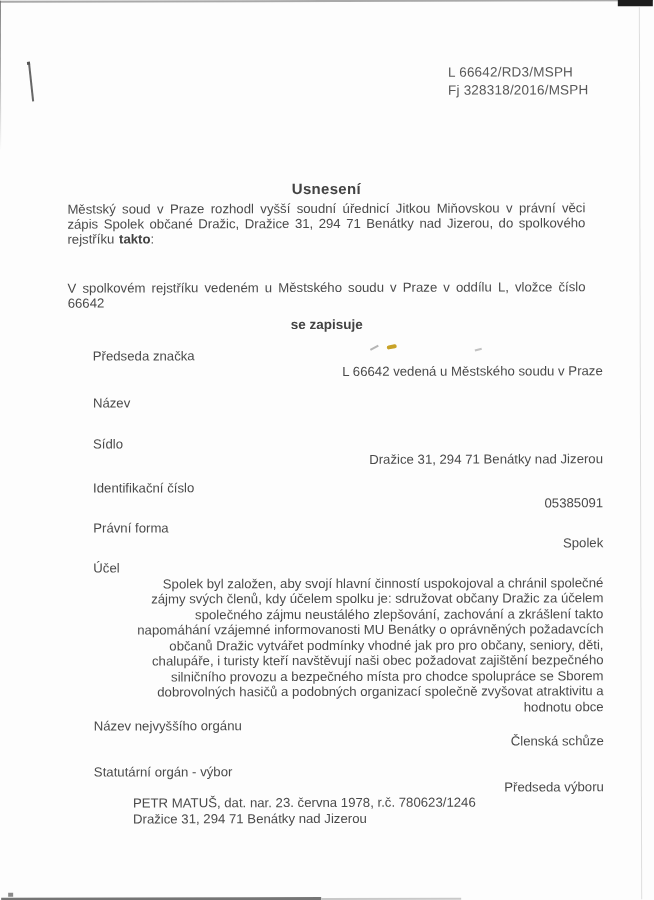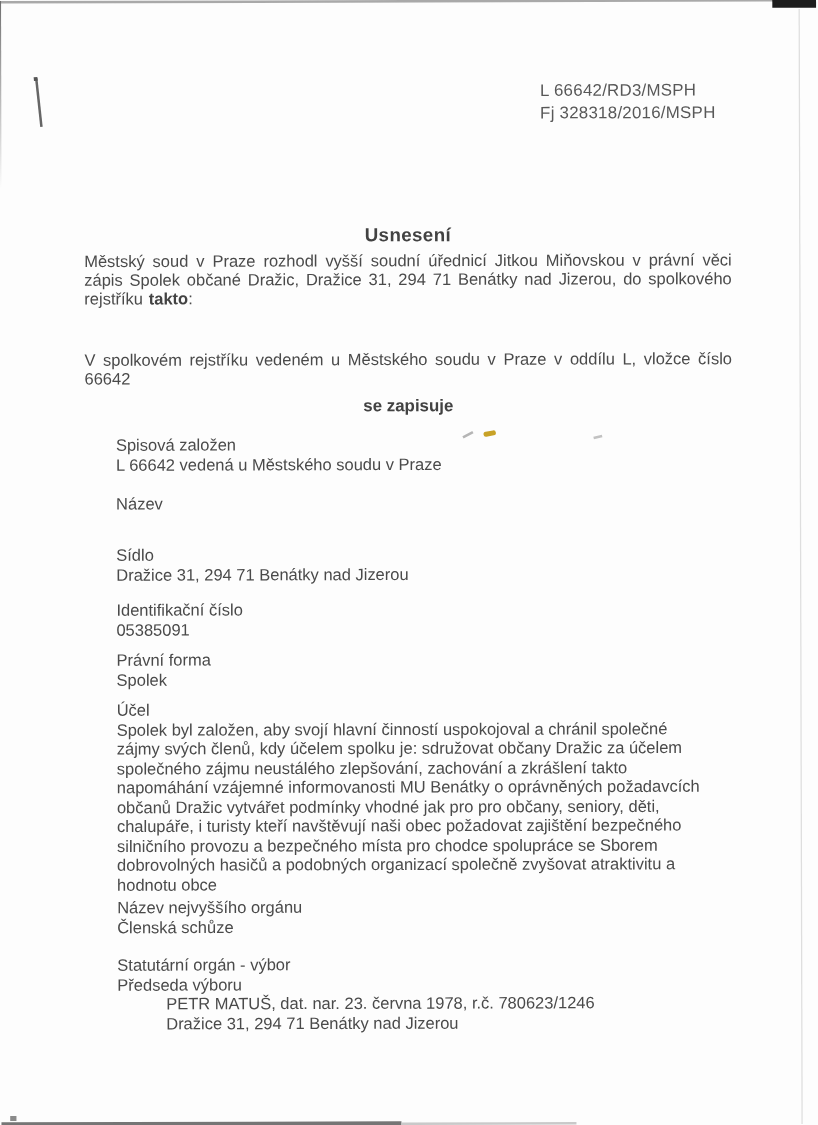--- a/index.html
+++ b/index.html
@@ -18,30 +18,30 @@
   .vline-right{position:absolute;left:640px;top:8px;width:1px;height:892px;background:#dedede;}
   .edge-bottom{position:absolute;left:0;top:897px;width:320px;height:2.5px;background:#757575;}
   .edge-bottom2{position:absolute;left:320px;top:898px;width:140px;height:1.5px;background:#c9c9c9;}
   .staple{position:absolute;left:29px;top:62px;width:1.8px;height:39px;background:#666;transform:rotate(-6deg);transform-origin:top left;}
   .staple:before{content:"";position:absolute;left:-1px;top:-1px;width:3px;height:3px;background:#555;}
   .mark-yellow{position:absolute;left:387px;top:345px;width:10px;height:3.5px;background:#c8a227;border-radius:2px;transform:rotate(-10deg);}
   .mark-gray1{position:absolute;left:370px;top:347px;width:9px;height:1.5px;background:#b5b5b5;transform:rotate(-28deg);}
   .mark-gray2{position:absolute;left:475px;top:349px;width:7px;height:1.5px;background:#c2c2c2;transform:rotate(-14deg);}
   .dot-bl{position:absolute;left:7px;top:892px;width:5px;height:4px;background:#8a8a8a;}
   
-  .refs{position:absolute;left:433px;top:64px;font-size:13.5px;line-height:18px;color:#585858;letter-spacing:.2px;}
+  .refs{position:absolute;left:449px;top:64px;font-size:13.5px;line-height:18px;color:#585858;letter-spacing:.2px;}
   .title{position:absolute;left:0;top:180px;width:654px;text-align:center;font-weight:bold;font-size:15px;color:#424242;letter-spacing:.3px;}
   .para{position:absolute;left:68px;width:518px;font-size:13.2px;line-height:14.8px;word-spacing:1px;}
   .p1{top:202px;}
   .p2{top:281px;}
   .jline{text-align:justify;text-align-last:justify;}
   b,.bold{font-weight:bold;color:#424242;text-align:center;}
   .decree{position:absolute;left:0;top:317px;width:654px;text-align:center;font-weight:bold;font-size:13.5px;color:#424242;}
   .group{position:absolute;left:93px;width:510px;font-size:13.2px;line-height:15.5px;}
-  .group .val{}
+  .group .val{text-align:right;}
   .group .sub{margin-left:39px;}
   .g1{top:348px;} .g2{top:395px;} .g3{top:436px;} .g4{top:480px;}
   .g5{top:520px;} .g6{top:560px;} .g7{top:718px;} .g8{top:764px;}
 </style>
 </head>
 <body>
 
 <div class="sheet">
 
   <div class="edge-top"></div>
@@ -70,21 +70,21 @@
   </div>
 
   <div class="para p2">
     <div class="jline">V spolkovém rejstříku vedeném u Městského soudu v Praze v oddílu L, vložce číslo</div>
     <div>66642</div>
   </div>
 
   <div class="decree">se zapisuje</div>
 
   <div class="group g1">
-    <div>Spisová založen</div>
+    <div>Předseda značka</div>
     <div class="val">L 66642 vedená u Městského soudu v Praze</div>
   </div>
 
   <div class="group g2">
     <div>Název</div>
   </div>
 
   <div class="group g3">
     <div>Sídlo</div>
     <div class="val">Dražice 31, 294 71 Benátky nad Jizerou</div>

